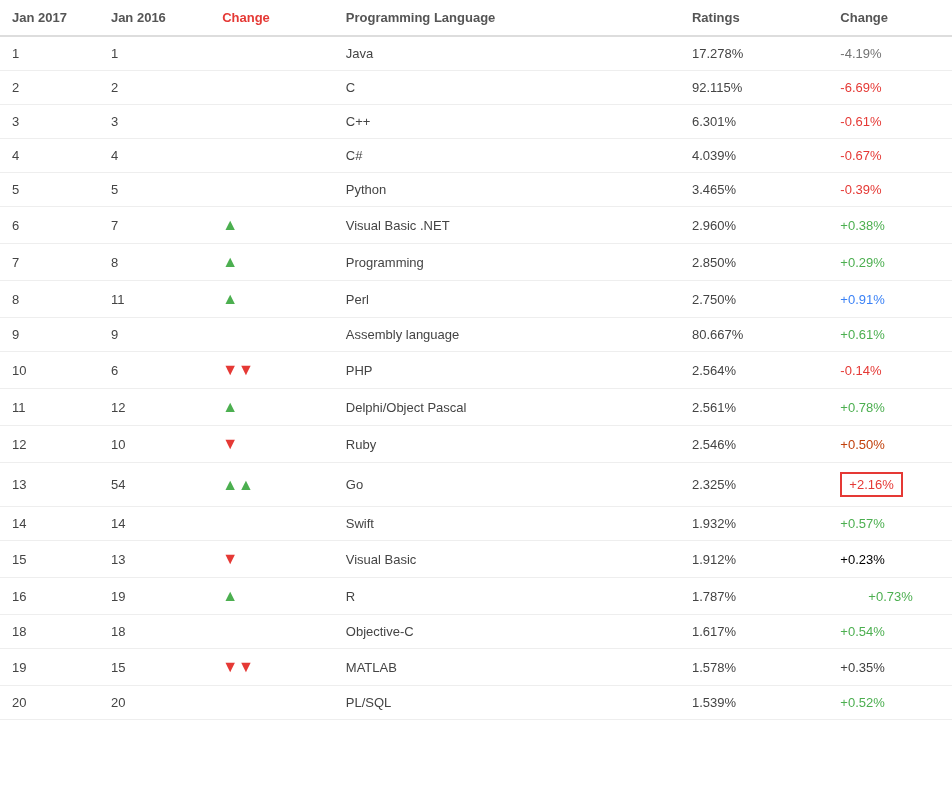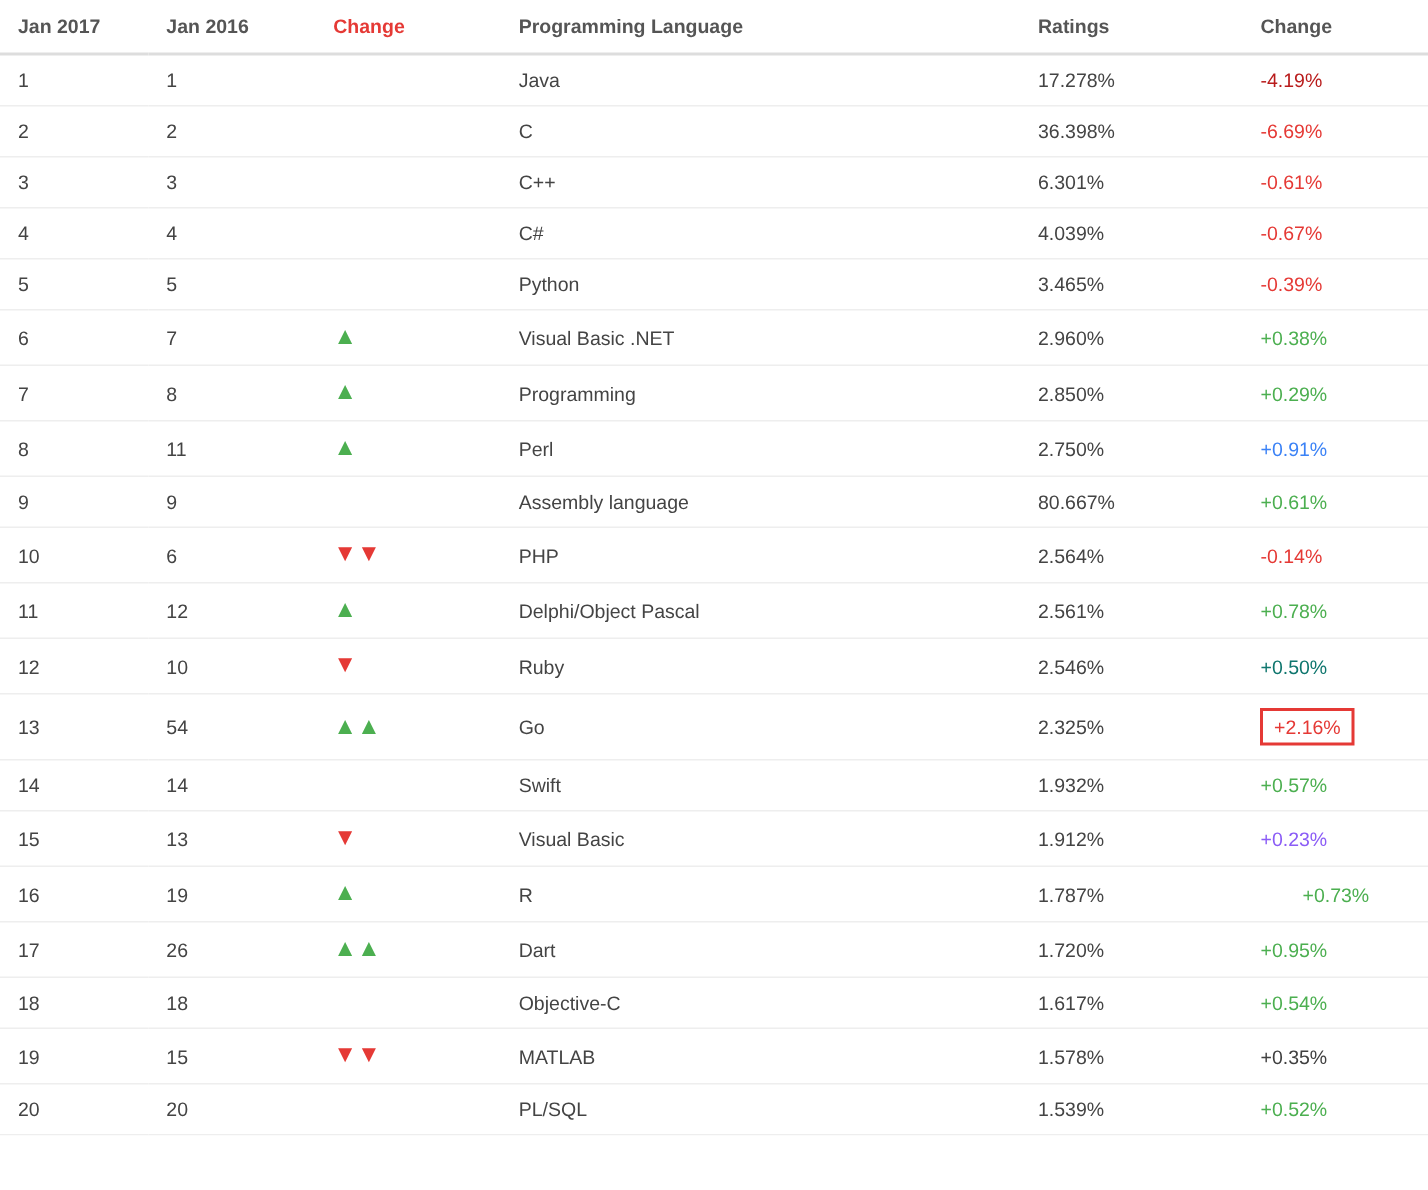--- a/index.html
+++ b/index.html
@@ -50,28 +50,28 @@
       <th class="col-change2">Change</th>
     </tr>
   </thead>
   <tbody id="table-body">
   <tr>
         <td>1</td>
         <td>1</td>
         <td></td>
         <td>Java</td>
         <td>17.278%</td>
-        <td><span style="color: #b91c1c;">-4.19%</span></td>
+        <td><span style="color: #737373;">-4.19%</span></td>
       </tr>
       <tr>
         <td>2</td>
         <td>2</td>
         <td></td>
         <td>C</td>
-        <td>36.398%</td>
+        <td>92.115%</td>
         <td><span style="color: rgb(229, 57, 53);">-6.69%</span></td>
       </tr>
       <tr>
         <td>3</td>
         <td>3</td>
         <td></td>
         <td>C++</td>
         <td>6.301%</td>
         <td><span style="color: rgb(229, 57, 53);">-0.61%</span></td>
       </tr>
@@ -138,21 +138,21 @@
         <td>Delphi/Object Pascal</td>
         <td>2.561%</td>
         <td><span style="color: rgb(76, 175, 80);">+0.78%</span></td>
       </tr>
       <tr>
         <td>12</td>
         <td>10</td>
         <td><span style="color:#e53935;font-size:16px;">▼</span></td>
         <td>Ruby</td>
         <td>2.546%</td>
-        <td><span style="color: #0f766e; margin-top: 34px;">+0.50%</span></td>
+        <td><span style="color: #c2410c; margin-top: 34px;">+0.50%</span></td>
       </tr>
       <tr>
         <td>13</td>
         <td>54</td>
         <td><span style="color:#4caf50;font-size:16px;">▲▲</span></td>
         <td>Go</td>
         <td>2.325%</td>
         <td><span style="border:2px solid #e53935;color:#e53935;padding:3px 7px;display:inline-block;">+2.16%</span></td>
       </tr>
       <tr>
@@ -162,37 +162,29 @@
         <td>Swift</td>
         <td>1.932%</td>
         <td><span style="color: rgb(76, 175, 80);">+0.57%</span></td>
       </tr>
       <tr>
         <td>15</td>
         <td>13</td>
         <td><span style="color:#e53935;font-size:16px;">▼</span></td>
         <td>Visual Basic</td>
         <td>1.912%</td>
-        <td><span style="color: #8b5cf6;">+0.23%</span></td>
+        <td><span style="color: #000000;">+0.23%</span></td>
       </tr>
       <tr>
         <td>16</td>
         <td>19</td>
         <td><span style="color:#4caf50;font-size:16px;">▲</span></td>
         <td>R</td>
         <td>1.787%</td>
         <td><span style="color: rgb(76, 175, 80); margin-left: 28px;">+0.73%</span></td>
-      </tr>
-      <tr>
-        <td>17</td>
-        <td>26</td>
-        <td><span style="color:#4caf50;font-size:16px;">▲▲</span></td>
-        <td>Dart</td>
-        <td>1.720%</td>
-        <td><span style="color: rgb(76, 175, 80);">+0.95%</span></td>
       </tr>
       <tr>
         <td>18</td>
         <td>18</td>
         <td></td>
         <td>Objective-C</td>
         <td>1.617%</td>
         <td><span style="color: rgb(76, 175, 80);">+0.54%</span></td>
       </tr>
       <tr>

